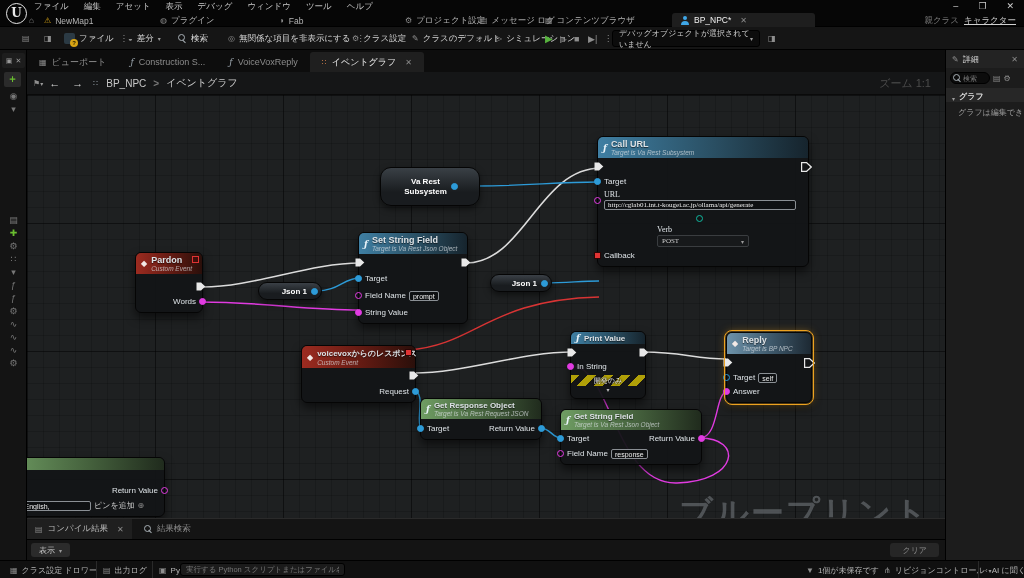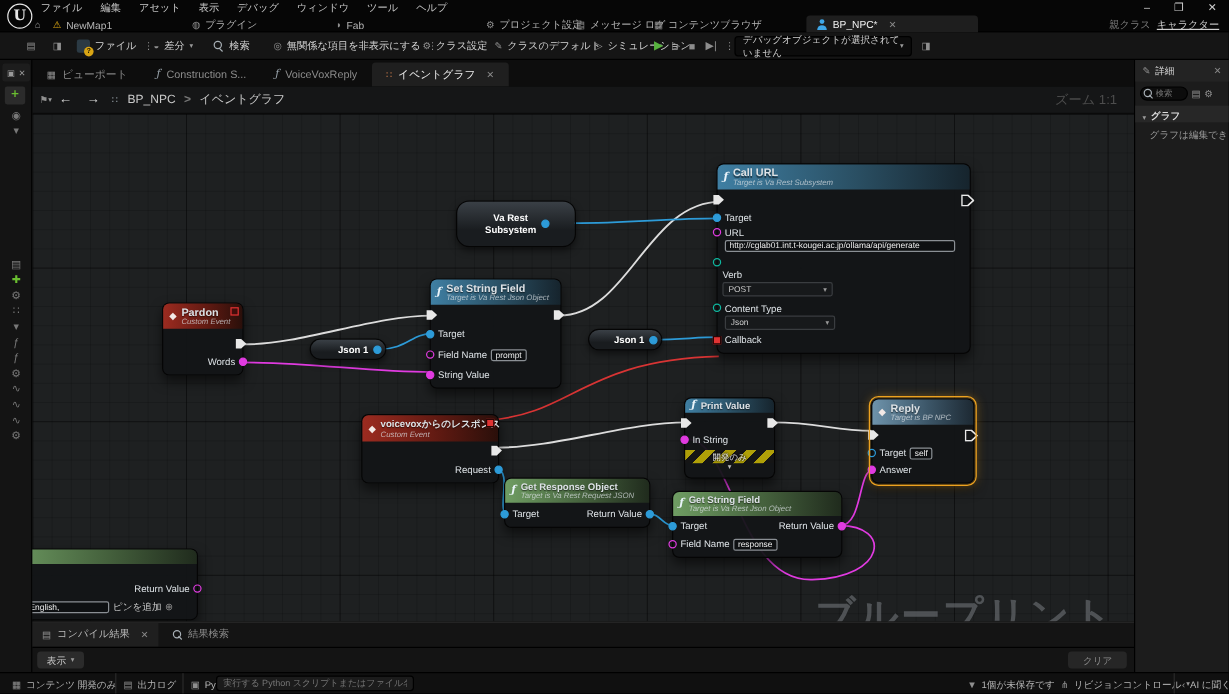--- a/index.html
+++ b/index.html
@@ -82,21 +82,21 @@
   .pin.hole-b{border-color:#2d9bd8;background:transparent;}
   .pin.fill-m{border-color:#e13be1;background:#e13be1;}
   .pin.hole-m{border-color:#e13be1;background:transparent;}
   .pin.hole-t{border-color:#0fb8a0;background:transparent;}
   .sqpin{width:7px;height:7px;background:#e03333;border:1px solid #2a0505;flex:none;}
   .in-m{margin-left:-8px;}
   .out-m{margin-right:-8px;}
   .exec{flex:none;}
   .fld{background:#0e1012;border:1px solid #8a8f94;border-radius:2px;font-size:7px;color:#eee;padding:0 3px;height:10px;line-height:9px;overflow:hidden;white-space:nowrap;}
   .dd{background:#17191b;border:1px solid #3a3d40;border-radius:2px;font-size:7px;color:#ccc;height:12px;display:flex;align-items:center;justify-content:space-between;padding:0 4px;width:92px;}
-  .grp{display:flex;gap:3px;padding:0 4px;}
+  .grp{display:flex;align-items:center;gap:3px;padding:0 4px;font-family:Liberation Serif, serif;}
   .grp .col{display:flex;flex-direction:column;gap:1px;}
   .plbl{font-size:8px;}
   .hazard{height:11px;margin-top:2px;background:repeating-linear-gradient(135deg,#b0a008 0 6px,#151515 6px 12px);display:flex;align-items:center;justify-content:center;}
   .hazard span{font-size:7px;color:#f0f0f0;text-shadow:0 0 2px #000,0 0 2px #000;}
   .nchev{text-align:center;font-size:6px;color:#bbb;height:8px;line-height:8px;}
   .pill{position:absolute;display:flex;align-items:center;justify-content:flex-end;gap:4px;background:linear-gradient(180deg,#3a4046,#191c1f 65%);border:1px solid #050505;border-radius:11px;color:#fff;font-size:8px;font-weight:bold;box-shadow:0 3px 6px rgba(0,0,0,.5);padding:0 5px;}
   .pill .pin{margin-right:-2px;}
   .pill .col{display:flex;flex-direction:column;align-items:center;line-height:1.15;}
   .selected{outline:1.5px solid #eda21f;outline-offset:1.5px;box-shadow:0 0 9px rgba(237,162,31,.55),0 5px 10px rgba(0,0,0,.55);}
   
@@ -429,30 +429,20 @@
     <div class="grp mt5">
       <span class="pin hole-t in-m"></span>
       <div class="col">
           <span class="plbl">Verb</span>
           <span class="dd">
             <span>POST</span>
             <span class="chev">▾</span>
           </span>
         </div>
     </div>
-    <div class="grp mt6">
-      <span class="pin hole-t in-m"></span>
-      <div class="col">
-          <span class="plbl">Content Type</span>
-          <span class="dd">
-            <span>Json</span>
-            <span class="chev">▾</span>
-          </span>
-        </div>
-    </div>
     <div class="prow mt2">
         <span class="sqpin in-m"></span>
         <span class="plbl">Callback</span>
       </div>
   </div>
 
   <div class="node" id="n-voicevox">
     <div class="nh h-red">
       <span class="dico">◆</span>
       <div>
@@ -619,21 +609,21 @@
         <span>表示</span>
         <span class="chev">▾</span>
       </div>
     <div id="clear-btn">クリア</div>
   </div>
 </div>
 
 <div id="statusbar">
   <div class="sbi" style="left:4px">
       <span class="ic">▦</span>
-      <span>コンテンツ 開発のみ</span>
+      <span>クラス設定 ドロワー</span>
     </div>
   <div class="sbi sb-sep" style="left:96px">
       <span class="ic">▤</span>
       <span>出力ログ</span>
     </div>
   <div class="sbi sb-sep" style="left:152px">
       <span class="ic">▣</span>
       <span>Python</span>
       <span class="chev">▾</span>
     </div>

